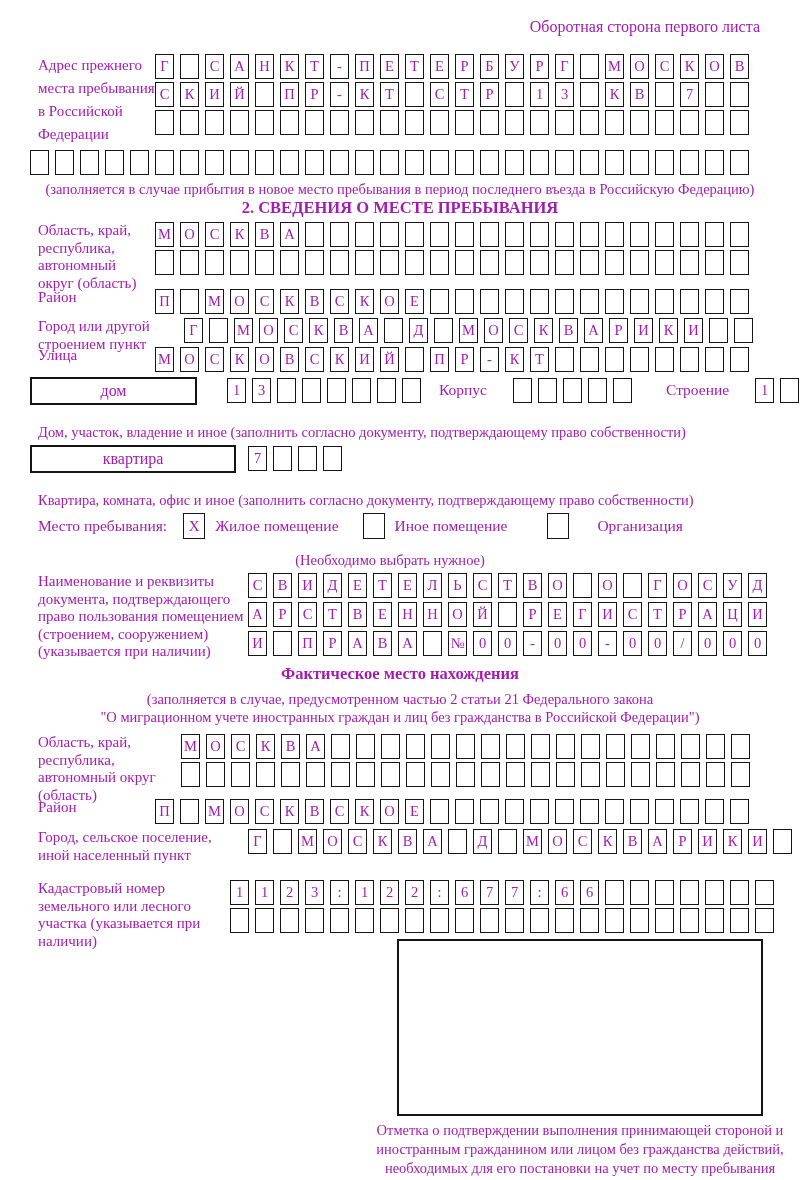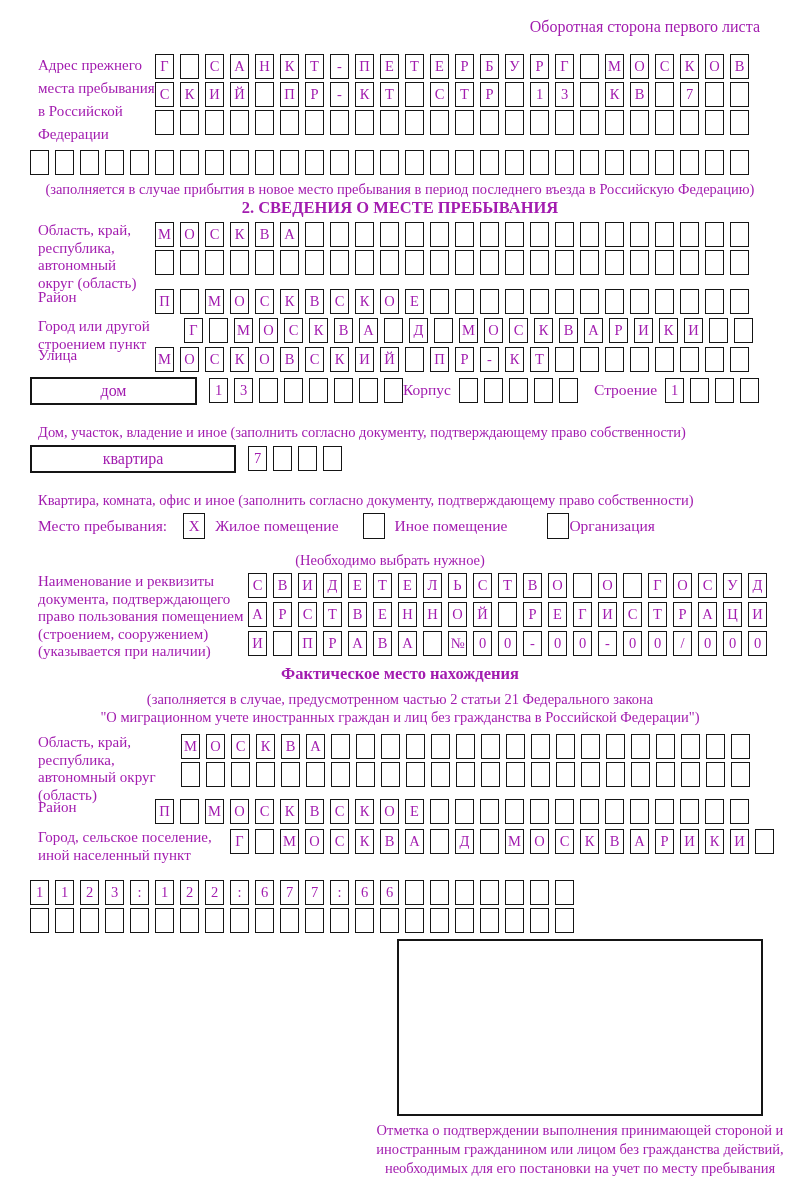--- a/index.html
+++ b/index.html
@@ -43,21 +43,21 @@
   .cb{
     width:22px;height:26px;border:1.8px solid #151515;box-sizing:border-box;
     display:flex;align-items:center;justify-content:center;font-size:15px;flex:0 0 auto;background:#fff;
   }
   .mesto-row{display:flex;align-items:center;margin-top:4px;}
   .stamp-box{margin-left:367px;margin-top:6px;width:366px;height:177px;border:2px solid #151515;box-sizing:border-box;background:#fff;}
   .stamp-caption{margin-left:330px;width:440px;text-align:center;font-size:14.5px;line-height:19px;margin-top:5px;}
   .mt14{margin-top:14px;}
   .mt12{margin-top:12px;}
   .mt26{margin-top:26px;}
-  .mt5{margin-top:5px;}
+  .mt5{margin-top:5px;gap:18px;}
   .mt8{margin-top:8px;}
   .mt18{margin-top:18px;}
 </style>
 </head>
 <body>
 
 <div class="page">
   <div class="header-right">Оборотная сторона первого листа</div>
 
   <div class="content">
@@ -368,21 +368,21 @@
     </div>
     <div class="note-left">Квартира, комната, офис и иное (заполнить согласно документу, подтверждающему право собственности)</div>
 
     <div class="mesto-row">
       <div class="inline-lbl" style="padding-left:8px;">Место пребывания:</div>
       <div class="cb" style="margin-left:16px;">X</div>
       <div class="inline-lbl" style="margin-left:10px;">Жилое помещение</div>
       <div class="cb" style="margin-left:24px;"></div>
       <div class="inline-lbl" style="margin-left:10px;">Иное помещение</div>
       <div class="cb" style="margin-left:40px;"></div>
-      <div class="inline-lbl" style="">Организация</div>
+      <div class="inline-lbl" style="margin-left:28px;">Организация</div>
     </div>
     <div class="note-center-sm">(Необходимо выбрать нужное)</div>
 
     <div class="line">
       <div class="label w-doc h3rows">Наименование и реквизиты документа, подтверждающего право пользования помещением (строением, сооружением) (указывается при наличии)</div>
       <div class="cells-col" style="gap:4px;">
         <div class="cells">
             <span class="cell">С</span>
             <span class="cell">В</span>
             <span class="cell">И</span>
@@ -566,20 +566,21 @@
           <span class="cell">А</span>
           <span class="cell">Р</span>
           <span class="cell">И</span>
           <span class="cell">К</span>
           <span class="cell">И</span>
           <span class="cell"></span>
         </div>
     </div>
 
     <div class="line mt26">
+      <div class="label w-wide h2rows">Кадастровый номер земельного или лесного участка (указывается при наличии)</div>
       <div class="cells-col">
         <div class="cells">
             <span class="cell">1</span>
             <span class="cell">1</span>
             <span class="cell">2</span>
             <span class="cell">3</span>
             <span class="cell">:</span>
             <span class="cell">1</span>
             <span class="cell">2</span>
             <span class="cell">2</span>

